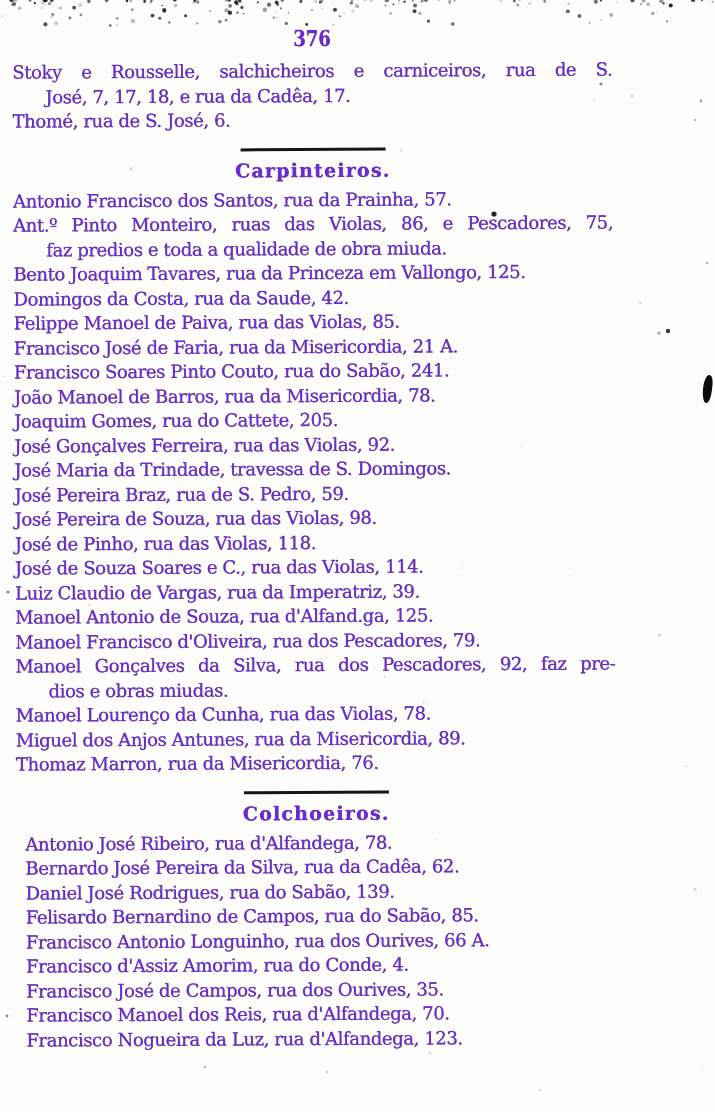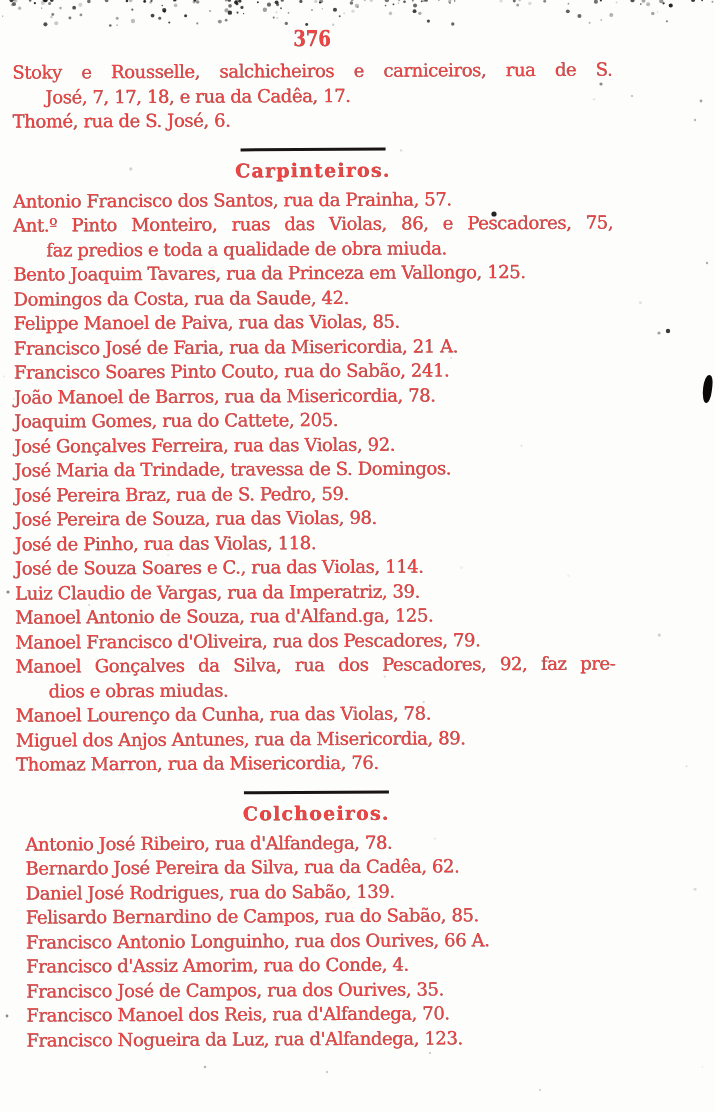--- a/index.html
+++ b/index.html
@@ -6,21 +6,21 @@
   body {
     width: 715px; height: 1112px;
     background: #fdfdfc;
     font-family: "DejaVu Serif", "Liberation Serif", serif;
   }
   .page {
     position: relative;
     width: 715px; height: 1112px;
     background: #fdfdfc;
     overflow: hidden;
-    color: #ef4444;
+    color: #6d28d9;
   }
   .content {
     position: absolute;
     left: 14px; top: 0;
     width: 600px;
     transform: rotate(-0.3deg);
     transform-origin: 50% 40%;
     text-shadow: 0.4px 0.2px 0 rgba(30,25,20,0.65);
   }
   .page-number {

